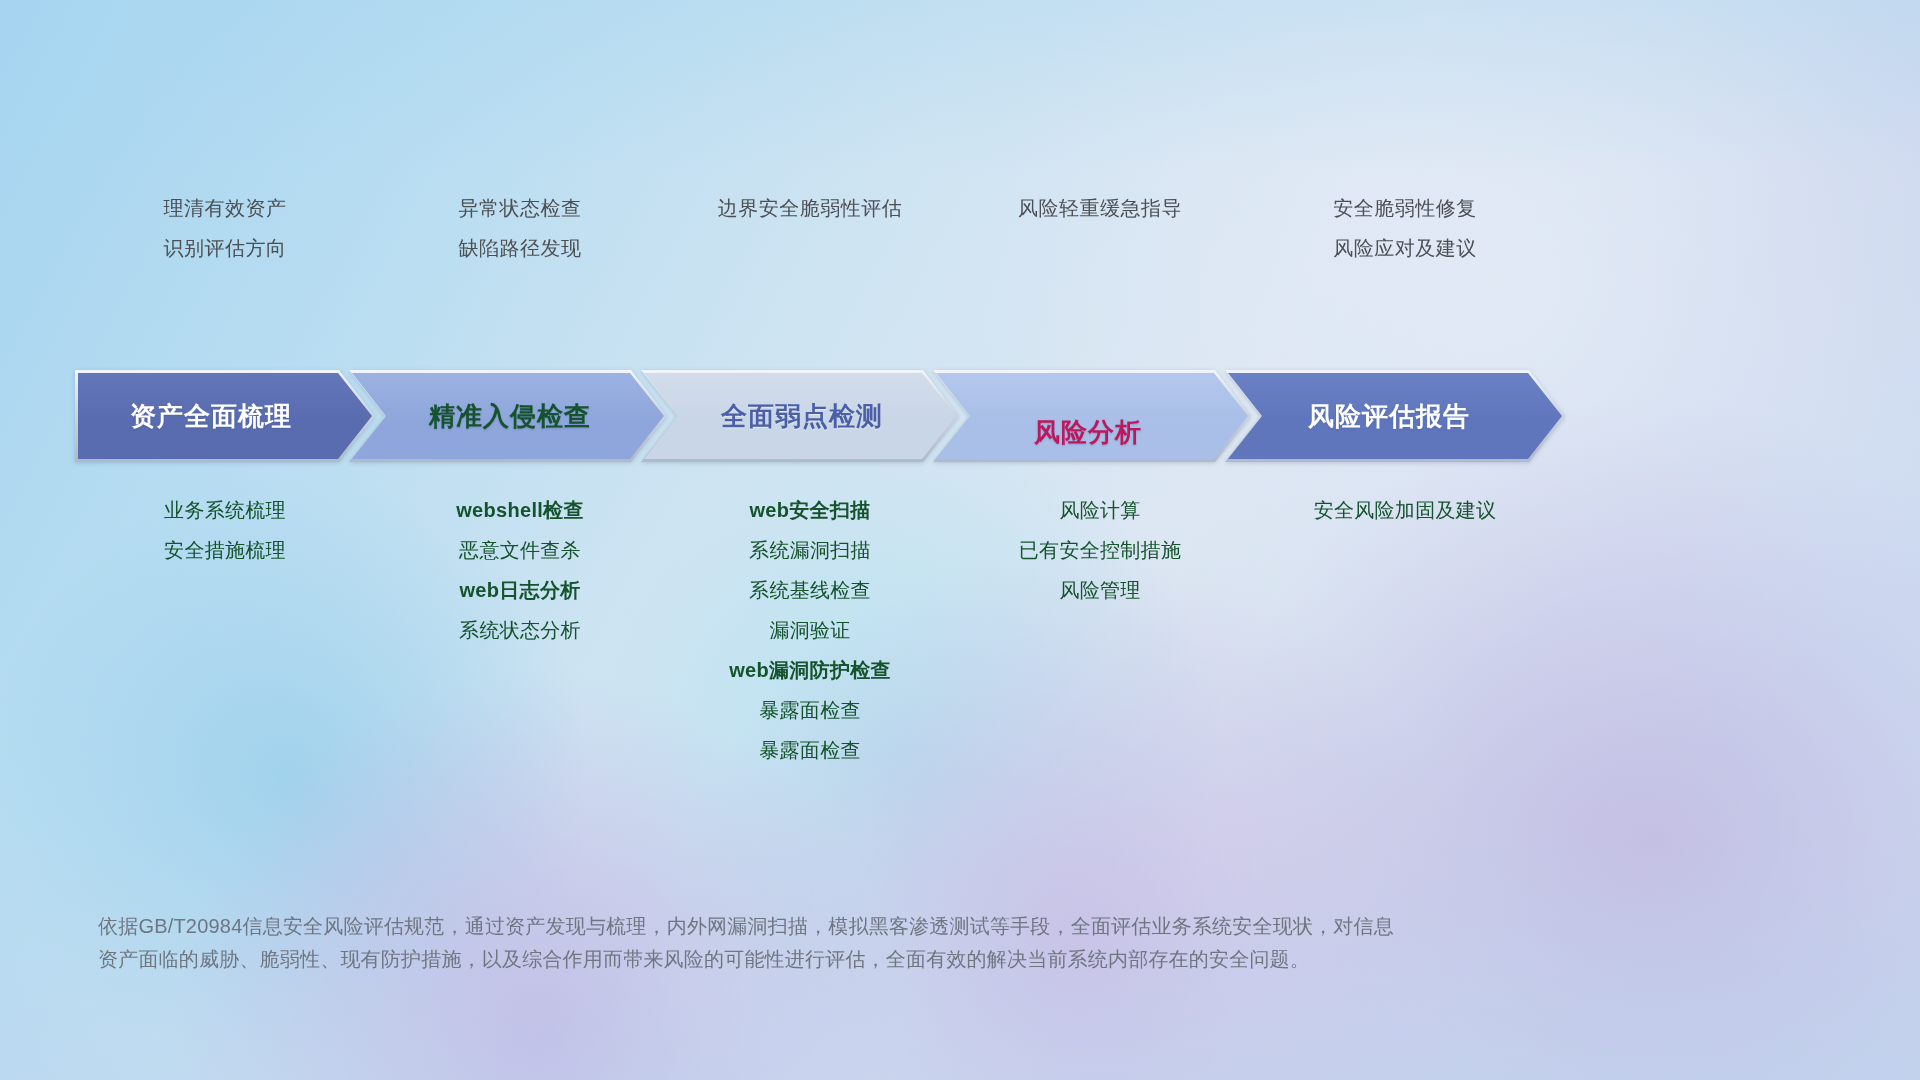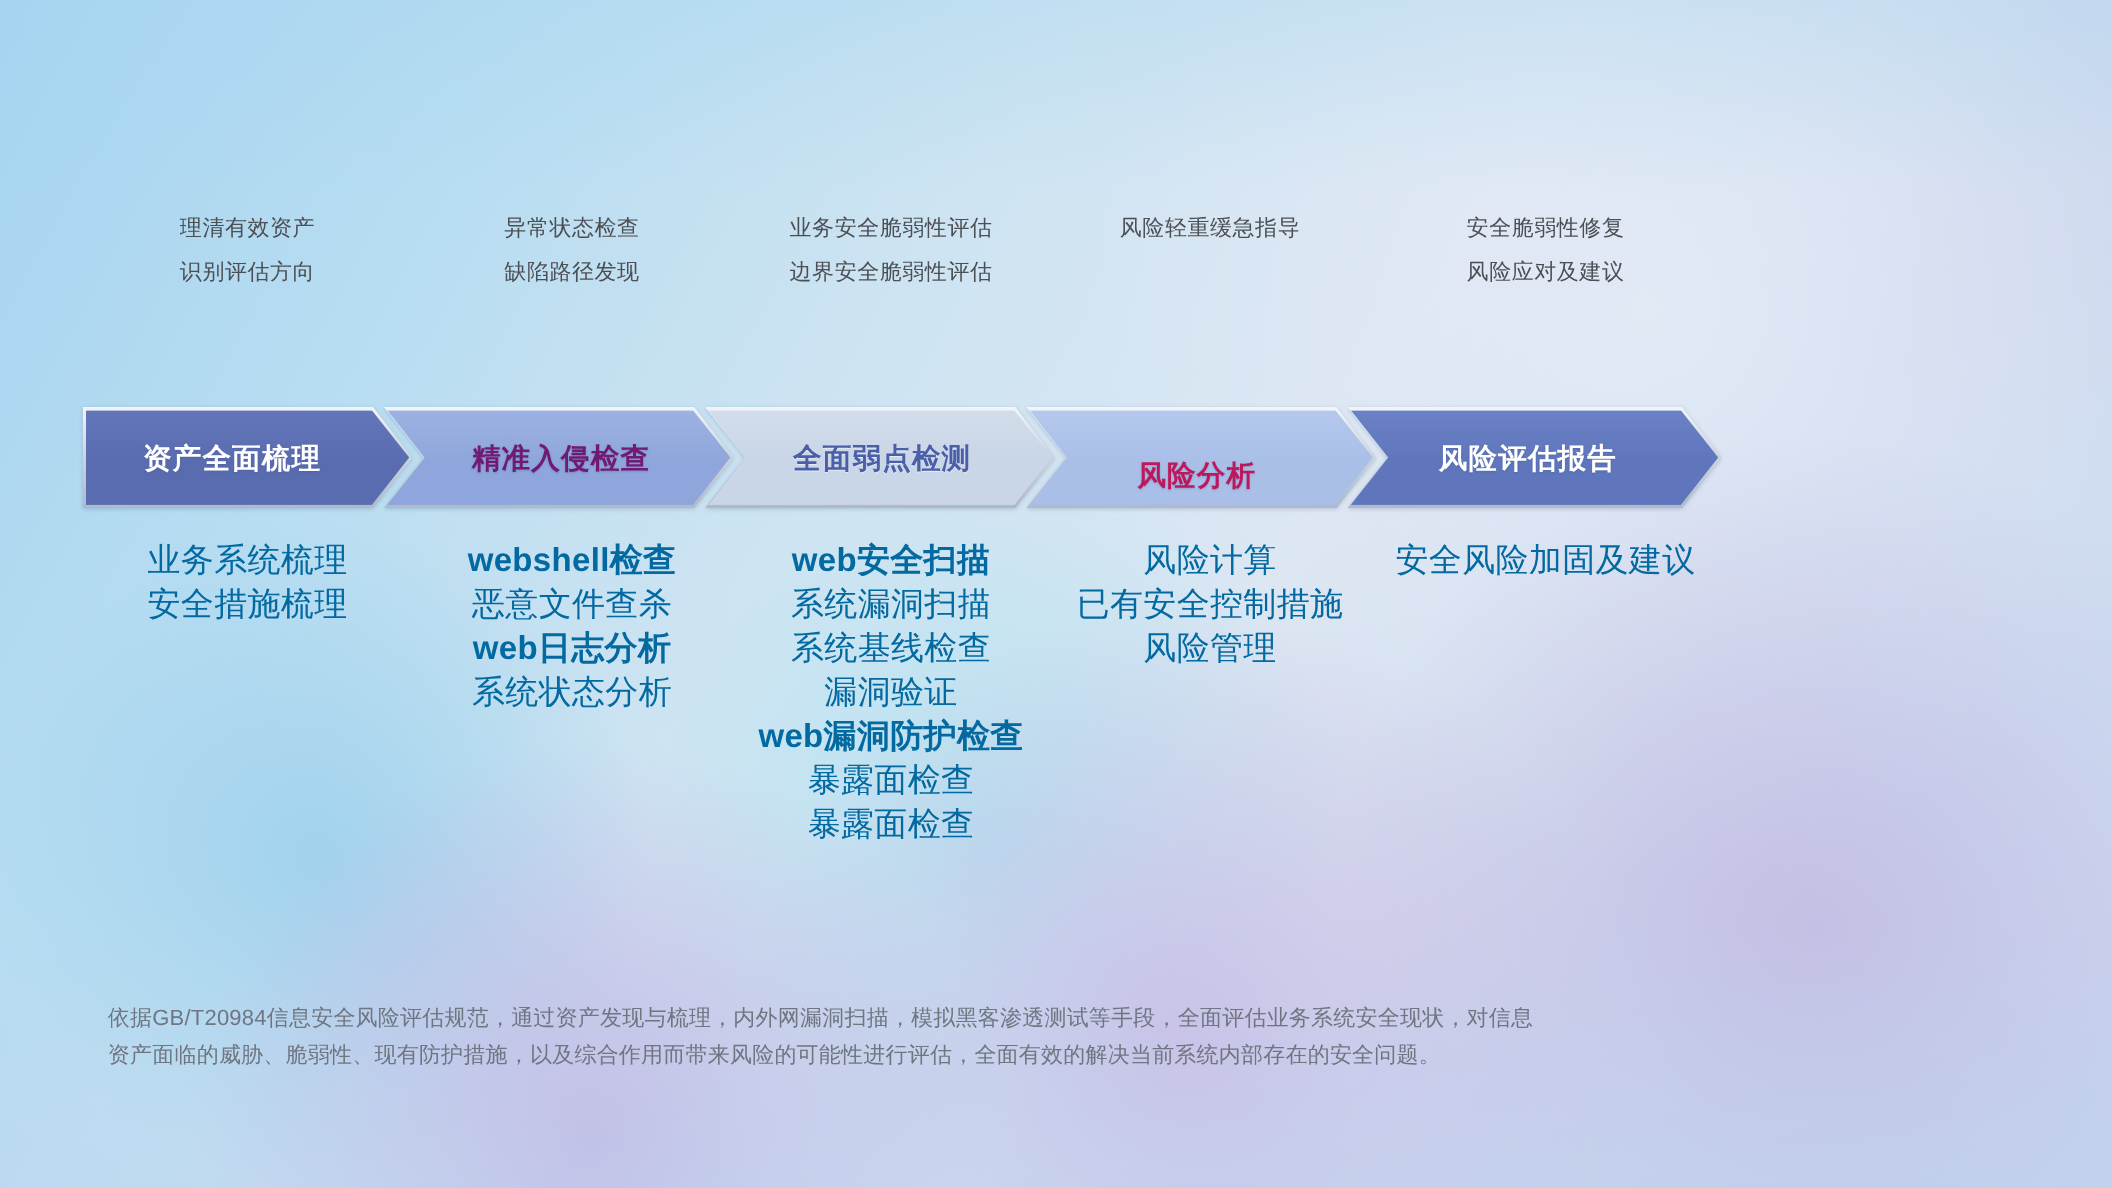--- a/index.html
+++ b/index.html
@@ -125,22 +125,22 @@
   
   #chev-1 .label { transform: translateX(-14px); }
   #chev-2 .label { transform: translateX(2px); }
   #chev-3 .label { transform: translateX(2px); }
   #chev-4 .label { transform: translateX(-4px); }
   #chev-5 .label { transform: translateX(-6px); }
 
   
   #bottom-row { top: 490px; align-items: flex-start; }
   .item {
-    font-size: 30px;
-    color: #0369a1;
+    font-size: 20px;
+    color: #14532d;
     line-height: 40px;
     white-space: nowrap;
     letter-spacing: 0.3px;
   }
   .item.strong { font-weight: bold; }
 
   
   #footer {
     position: absolute;
     left: 98px;
@@ -164,21 +164,20 @@
   <div class="col-row" id="top-row">
     <div class="col c1">
       <div class="top-line">理清有效资产</div>
       <div class="top-line">识别评估方向</div>
     </div>
     <div class="col c2">
       <div class="top-line">异常状态检查</div>
       <div class="top-line">缺陷路径发现</div>
     </div>
     <div class="col c3">
-      <div class="top-line">业务安全脆弱性评估</div>
       <div class="top-line">边界安全脆弱性评估</div>
     </div>
     <div class="col c4">
       <div class="top-line">风险轻重缓急指导</div>
     </div>
     <div class="col c5">
       <div class="top-line">安全脆弱性修复</div>
       <div class="top-line">风险应对及建议</div>
     </div>
   </div>
@@ -187,21 +186,21 @@
 
     <div class="chev first" id="chev-1">
       <div class="body rim"></div>
       <div class="fill" id="fill-1" style="background: linear-gradient(rgb(99, 118, 185) 0%, rgb(90, 108, 176) 55%, rgb(90, 108, 176) 100%);"></div>
       <span class="label" id="label-1" style="color: rgb(255, 255, 255);">资产全面梳理</span>
     </div>
 
     <div class="chev mid" id="chev-2">
       <div class="body rim"></div>
       <div class="fill" id="fill-2" style="background: linear-gradient(rgb(156, 178, 226) 0%, rgb(143, 166, 220) 55%, rgb(143, 166, 220) 100%);"></div>
-      <span class="label" id="label-2" style="color: #701a75;">精准入侵检查</span>
+      <span class="label" id="label-2" style="color: #14532d;">精准入侵检查</span>
     </div>
 
     <div class="chev mid" id="chev-3">
       <div class="body rim"></div>
       <div class="fill" id="fill-3" style="background: linear-gradient(rgb(210, 220, 234) 0%, rgb(201, 214, 231) 55%, rgb(201, 214, 231) 100%);"></div>
       <span class="label ink-blue" id="label-3" style="color: rgb(74, 95, 168);">全面弱点检测</span>
     </div>
 
     <div class="chev mid" id="chev-4">
       <div class="body rim"></div>

